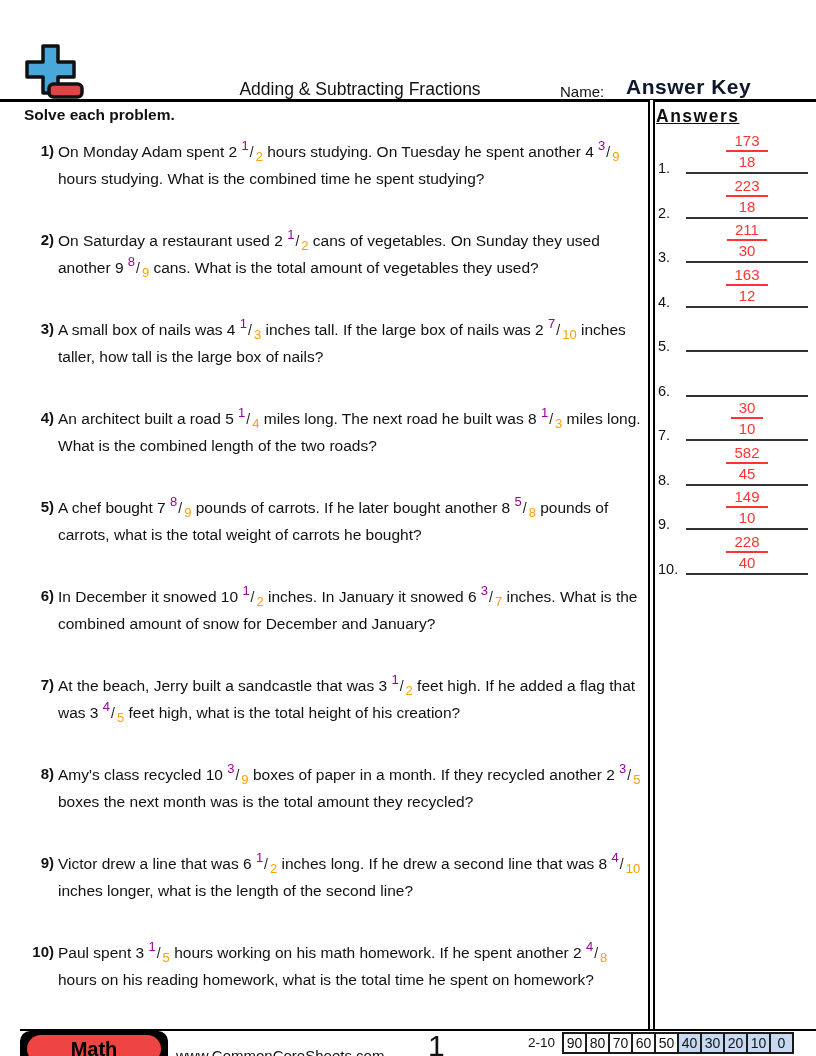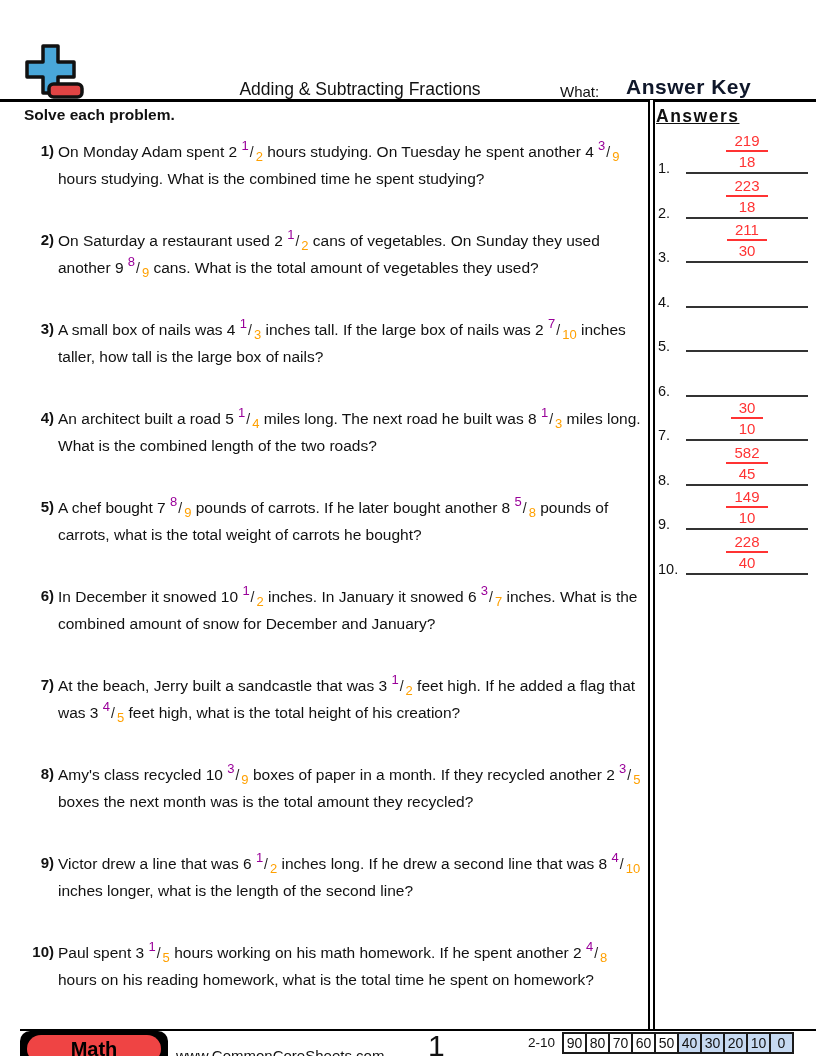--- a/index.html
+++ b/index.html
@@ -55,46 +55,47 @@
 
 <div class="page">
 
   <div class="logo">
     <svg width="64" height="58" viewBox="0 0 64 58">
       <path d="M21,3 h15 v16 h16 v15 h-16 v16 h-15 v-16 h-16 v-15 h16 z" fill="#49a7d9" stroke="#111" stroke-width="3.5" stroke-linejoin="round"></path>
       <rect x="27" y="41" width="33" height="13" rx="4.5" fill="#e04444" stroke="#111" stroke-width="3.5"></rect>
     </svg>
   </div>
   <div class="title">Adding &amp; Subtracting Fractions</div>
-  <div class="name-label">What:</div>
+  <div class="name-label">Name:</div>
   <div class="answer-key">Answer Key</div>
   <div class="header-rule"></div>
   <div class="instructions">Solve each problem.</div>
 
   <div class="vdivider"></div>
   <div class="answers-title">Answers</div>
   <div id="answers">
       <div class="answer-row" style="top: 95px;">
         <span class="a-num">1.</span>
         <div class="a-line"></div>
-        <div class="a-frac"><span class="a-fn">219</span><span class="a-fd">18</span></div>
+        <div class="a-frac"><span class="a-fn">173</span><span class="a-fd">18</span></div>
       </div>
       <div class="answer-row" style="top: 139.5px;">
         <span class="a-num">2.</span>
         <div class="a-line"></div>
         <div class="a-frac"><span class="a-fn">223</span><span class="a-fd">18</span></div>
       </div>
       <div class="answer-row" style="top: 184px;">
         <span class="a-num">3.</span>
         <div class="a-line"></div>
         <div class="a-frac"><span class="a-fn">211</span><span class="a-fd">30</span></div>
       </div>
       <div class="answer-row" style="top: 228.5px;">
         <span class="a-num">4.</span>
         <div class="a-line"></div>
+        <div class="a-frac"><span class="a-fn">163</span><span class="a-fd">12</span></div>
       </div>
       <div class="answer-row" style="top: 273px;">
         <span class="a-num">5.</span>
         <div class="a-line"></div>
       </div>
       <div class="answer-row" style="top: 317.5px;">
         <span class="a-num">6.</span>
         <div class="a-line"></div>
       </div>
       <div class="answer-row" style="top: 362px;">

